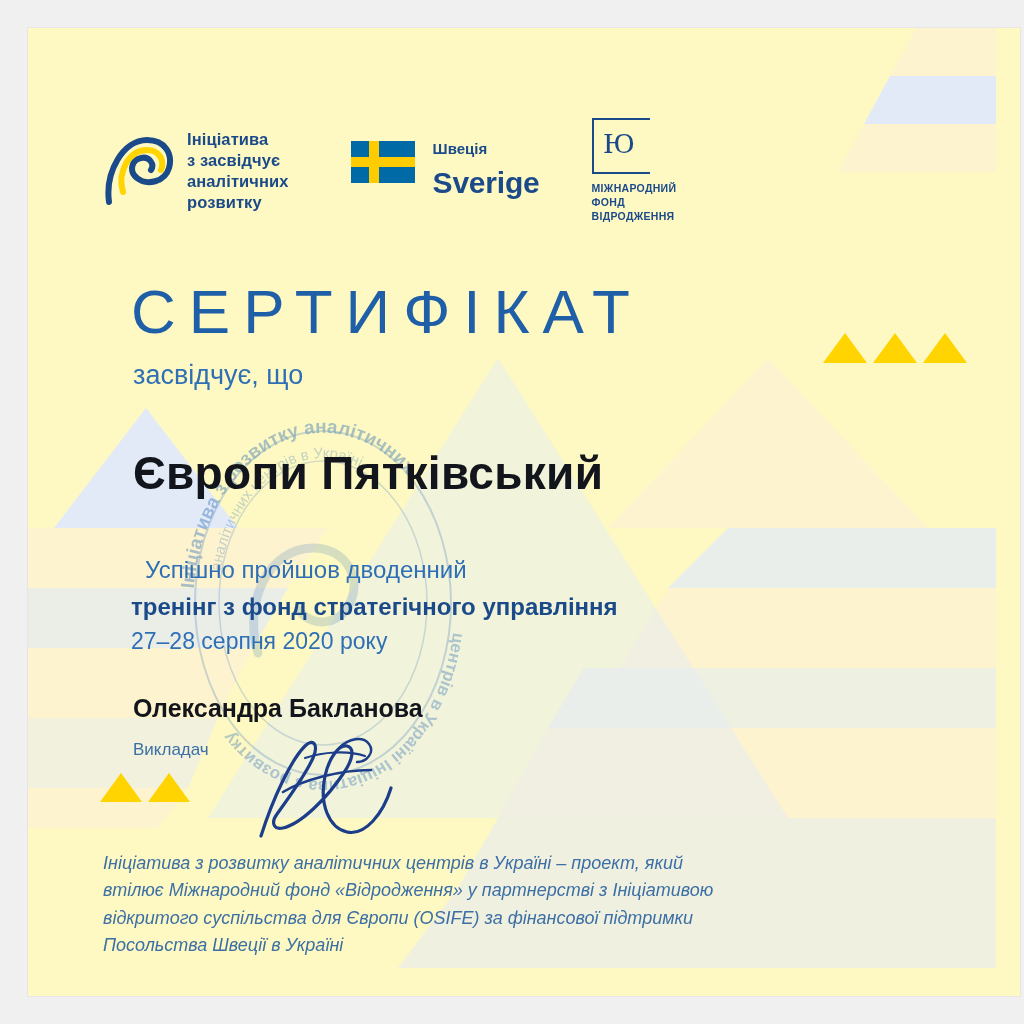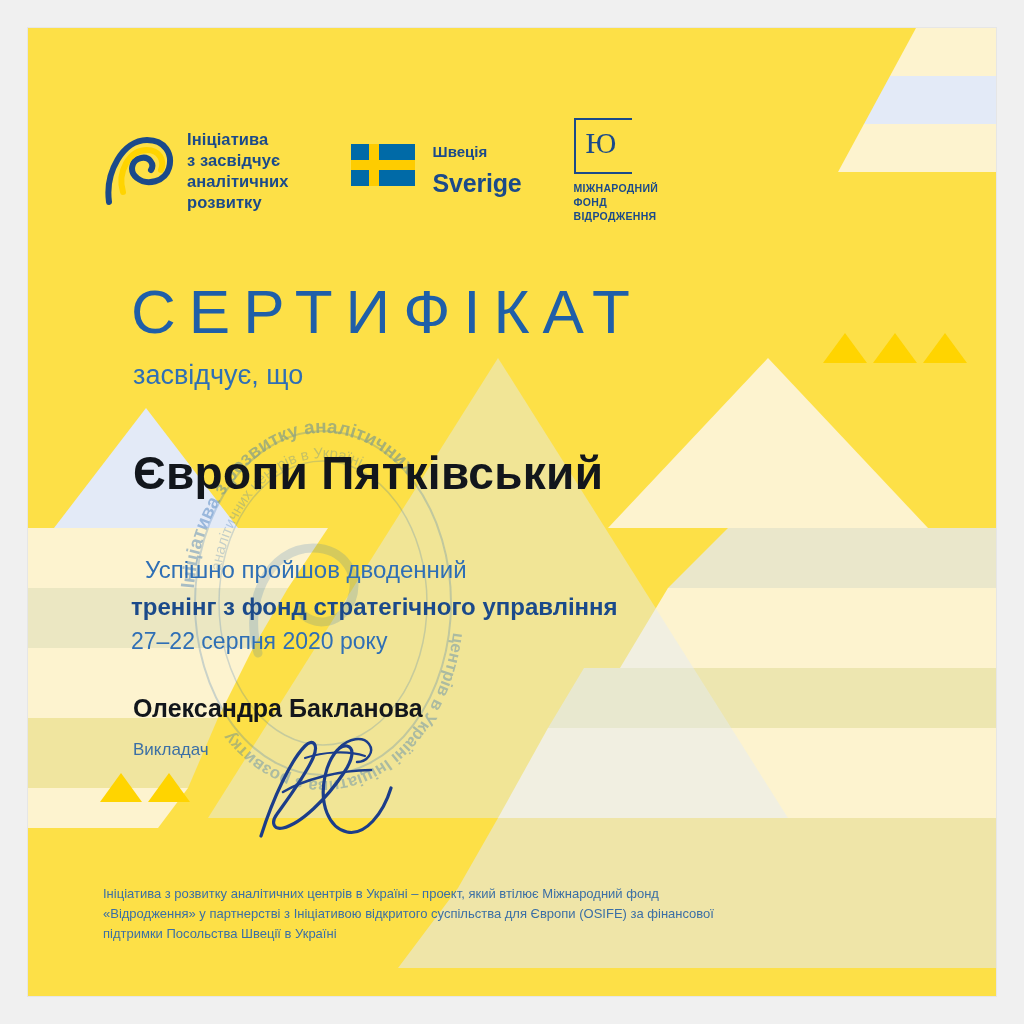--- a/index.html
+++ b/index.html
@@ -14,23 +14,24 @@
     height: 1024px;
     background: #f0f0f0;
     overflow: hidden;
   }
   #certificate {
     position: absolute;
     left: 28px;
     top: 28px;
     width: 968px;
     height: 968px;
-    background: #fde047;
+    background: #fef9c3;
     overflow: hidden;
     box-shadow: 0 0 0 1px #e6e6e6;
+    padding-left: 24px;
   }
 
   
   .shape {
     position: absolute;
   }
 
   
   .logos {
     position: absolute;
@@ -83,21 +84,21 @@
     width: 100%; height: 10px;
     background: #fecc00;
   }
   .sweden-text .s1 {
     font-size: 15px;
     font-weight: bold;
     color: #1b4a8a;
     line-height: 1.1;
   }
   .sweden-text .s2 {
-    font-size: 25px;
+    font-size: 30px;
     font-weight: bold;
     color: #1b4a8a;
     line-height: 1.15;
     letter-spacing: -0.2px;
     margin-top: 9px;
   }
   .irf {
     margin-left: 52px;
     text-align: left;
   }
@@ -207,25 +208,26 @@
     left: 215px;
     top: 690px;
     width: 170px;
     height: 140px;
   }
 
   
   .footer {
     position: absolute;
     left: 75px;
-    top: 856px;
+    top: 822px;
     width: 640px;
-    font-size: 13px;
+    font-size: 18px;
     line-height: 1.52;
     color: #3b6fa5;
+    font-style: italic;
   }
 
   
   .yellow-group {
     position: absolute;
     display: flex;
     gap: 6px;
   }
   .ytri {
     width: 0; height: 0;
@@ -336,21 +338,21 @@
         <textPath href="#arc3" startOffset="8%">аналітичних центрів в Україні</textPath>
       </text>
       <path d="M95,255 C80,205 105,150 150,150 C182,150 198,178 188,203 C178,228 148,230 136,212" fill="none" stroke="#2f6fb5" stroke-width="9" opacity="0.35" stroke-linecap="round"></path>
     </svg>
 
     <div class="title">СЕРТИФІКАТ</div>
     <div class="subtitle">засвідчує, що</div>
     <div class="recipient">Європи Пятківський</div>
     <div class="line-1">Успішно пройшов дводенний</div>
     <div class="line-2">тренінг з фонд стратегічного управління</div>
-    <div class="line-3">27–22 серпня 2020 року</div>
+    <div class="line-3">27–28 серпня 2020 року</div>
     <div class="teacher">Олександра Бакланова</div>
     <div class="teacher-role">Викладач</div>
 
     <svg class="signature" viewBox="0 0 170 140">
       <path d="M18,118 C30,80 48,42 62,28 C70,20 76,26 70,40 C62,58 44,82 34,96
                C28,104 30,112 40,110 C58,106 84,80 100,56 C110,42 112,30 104,28
                C96,26 86,40 82,58 C76,86 86,110 104,114 C122,118 140,96 148,70" fill="none" stroke="#1b3d8a" stroke-width="3.2" stroke-linecap="round"></path>
       <path d="M40,74 C60,62 96,52 128,52" fill="none" stroke="#1b3d8a" stroke-width="2.6" stroke-linecap="round"></path>
       <path d="M62,40 C80,34 104,32 122,38" fill="none" stroke="#1b3d8a" stroke-width="2.2" stroke-linecap="round"></path>
       <path d="M96,30 C106,20 120,18 126,26 C132,34 124,44 114,44" fill="none" stroke="#1b3d8a" stroke-width="2.4" stroke-linecap="round"></path>

